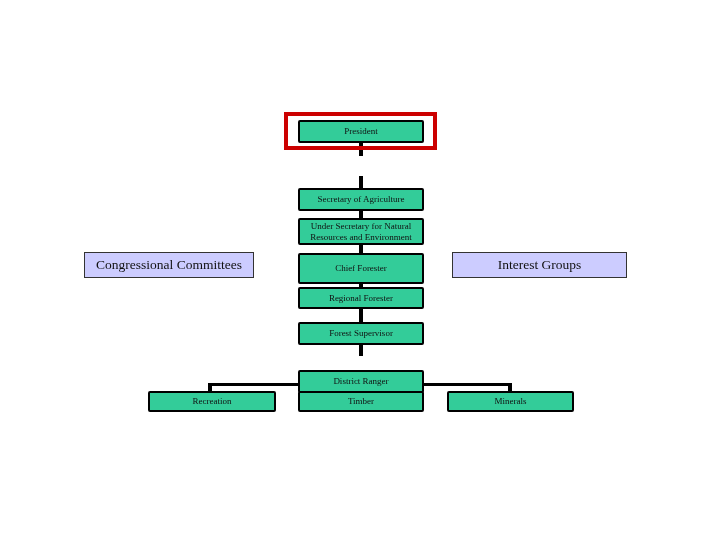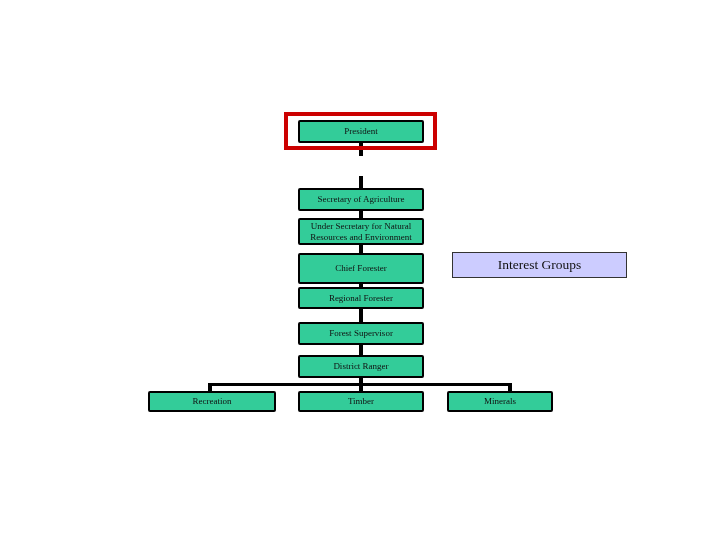--- a/index.html
+++ b/index.html
@@ -82,24 +82,25 @@
   <div class="node" style="left:298px;top:218px;width:126px;height:27px">Under Secretary for Natural Resources and Environment</div>
 
   <div class="node" style="left:298px;top:188px;width:126px;height:23px">Secretary of Agriculture</div>
 
   <div class="node" style="left:298px;top:253px;width:126px;height:31px">Chief Forester</div>
 
   <div class="node" style="left:298px;top:287px;width:126px;height:22px">Regional Forester</div>
 
   <div class="node" style="left:298px;top:322px;width:126px;height:23px">Forest Supervisor</div>
 
-  <div class="node" style="left:298px;top:355px;width:126px;height:23px">District Ranger</div>
+  <div class="node" style="left:298px;top:370px;width:126px;height:23px">District Ranger</div>
 
+  <div class="side-box" style="left:84px;top:252px;width:170px;height:26px">Congressional Committees</div>
 
   <div class="side-box" style="left:452px;top:252px;width:175px;height:26px">Interest Groups</div>
 
   <div class="node" style="left:148px;top:391px;width:128px;height:21px">Recreation</div>
 
   <div class="node" style="left:298px;top:391px;width:126px;height:21px">Timber</div>
 
-  <div class="node" style="left:447px;top:391px;width:106px;height:21px">Minerals</div>
+  <div class="node" style="left:447px;top:391px;width:127px;height:21px">Minerals</div>
 
 </div>
 
 </body></html>

